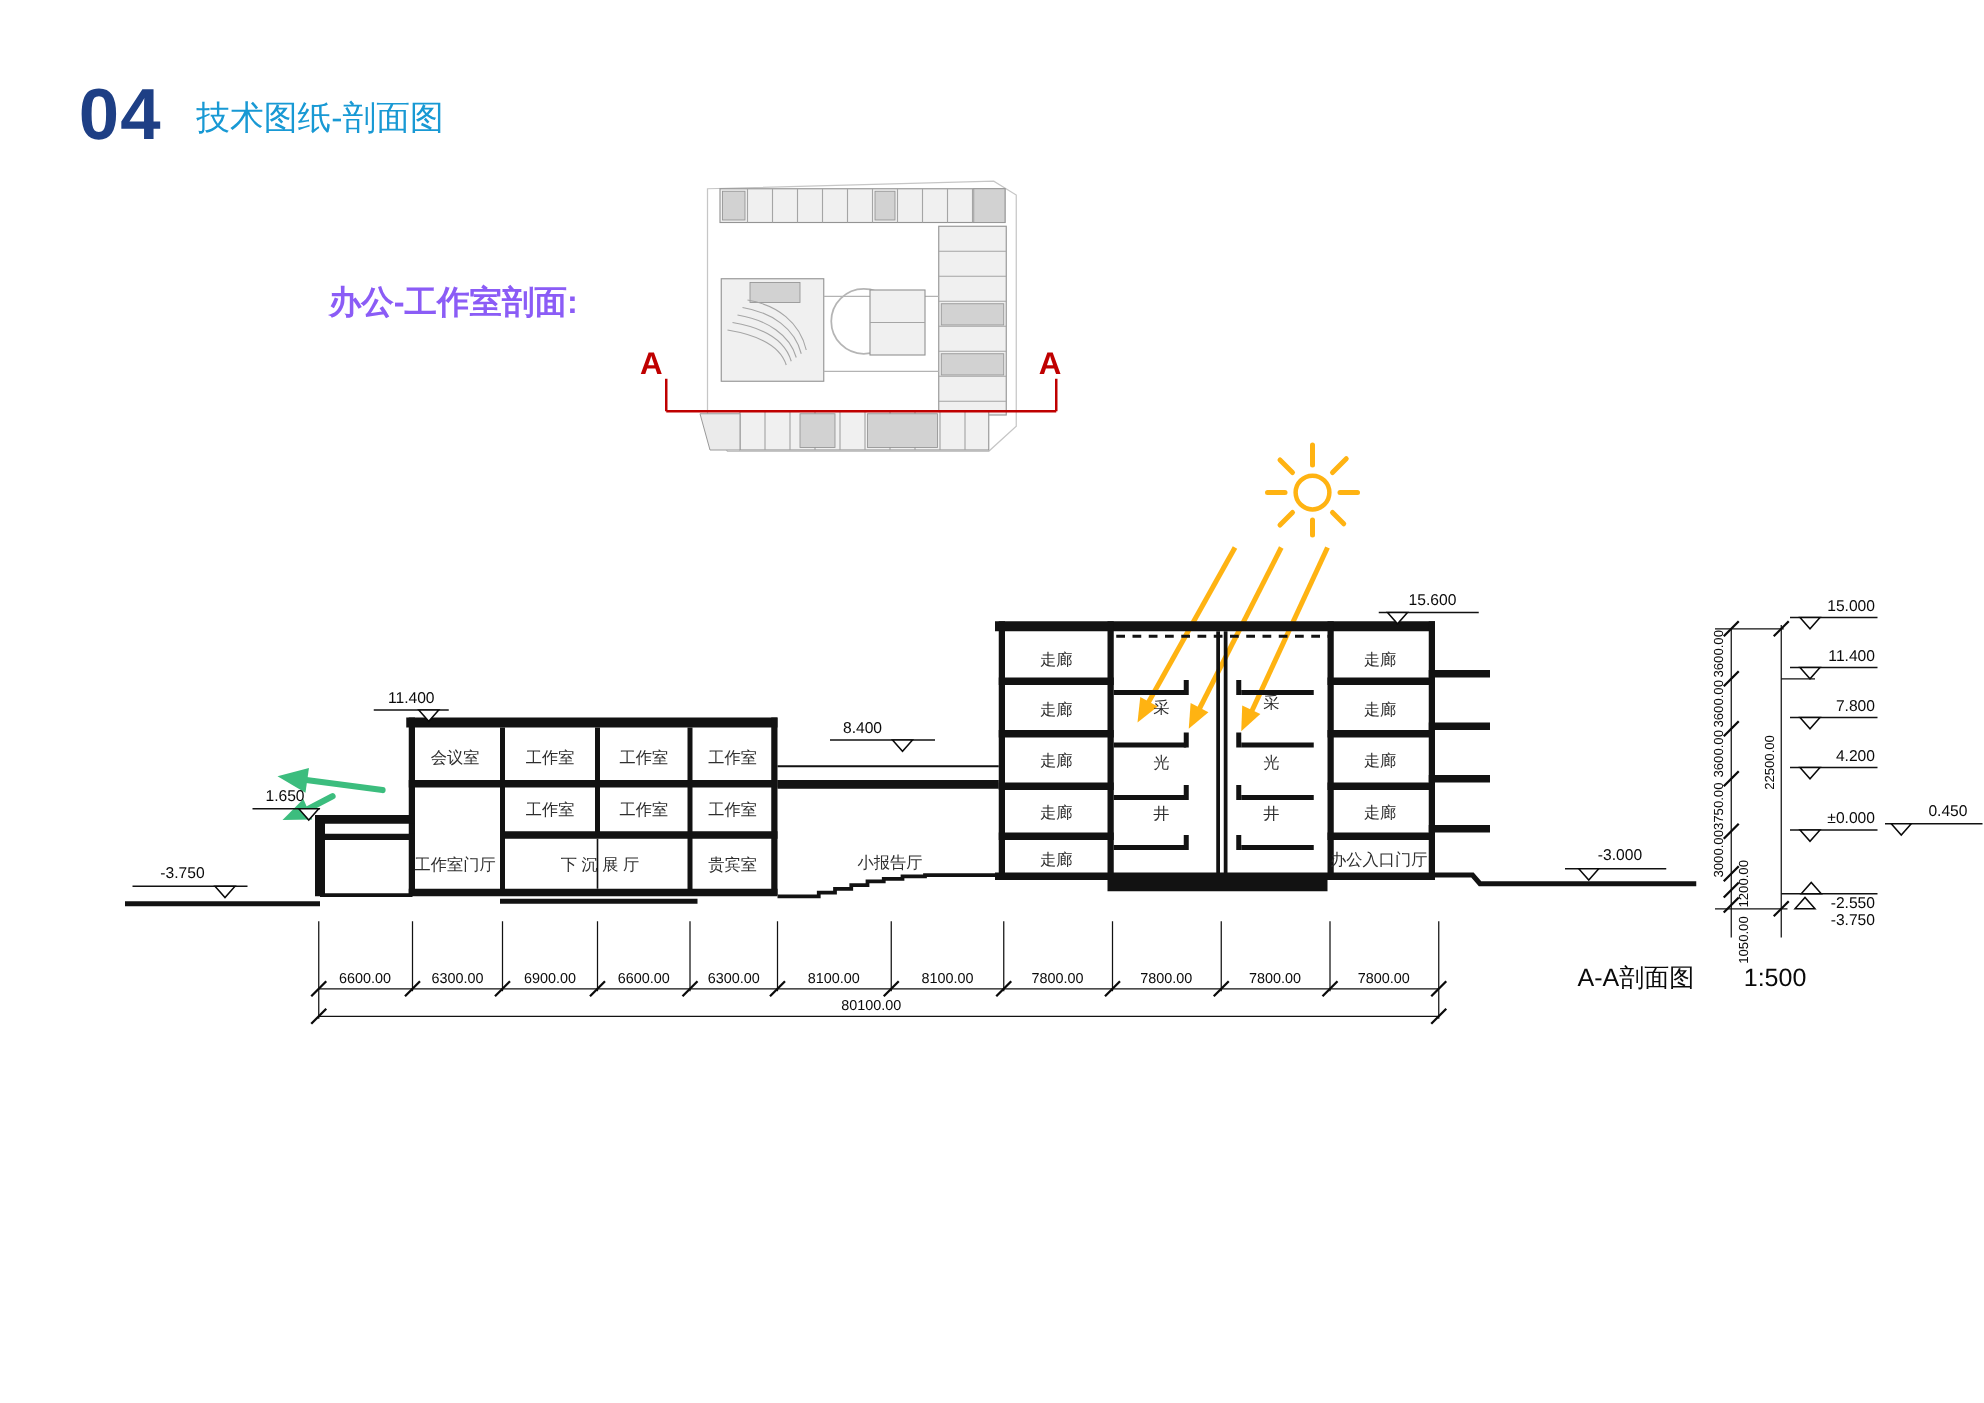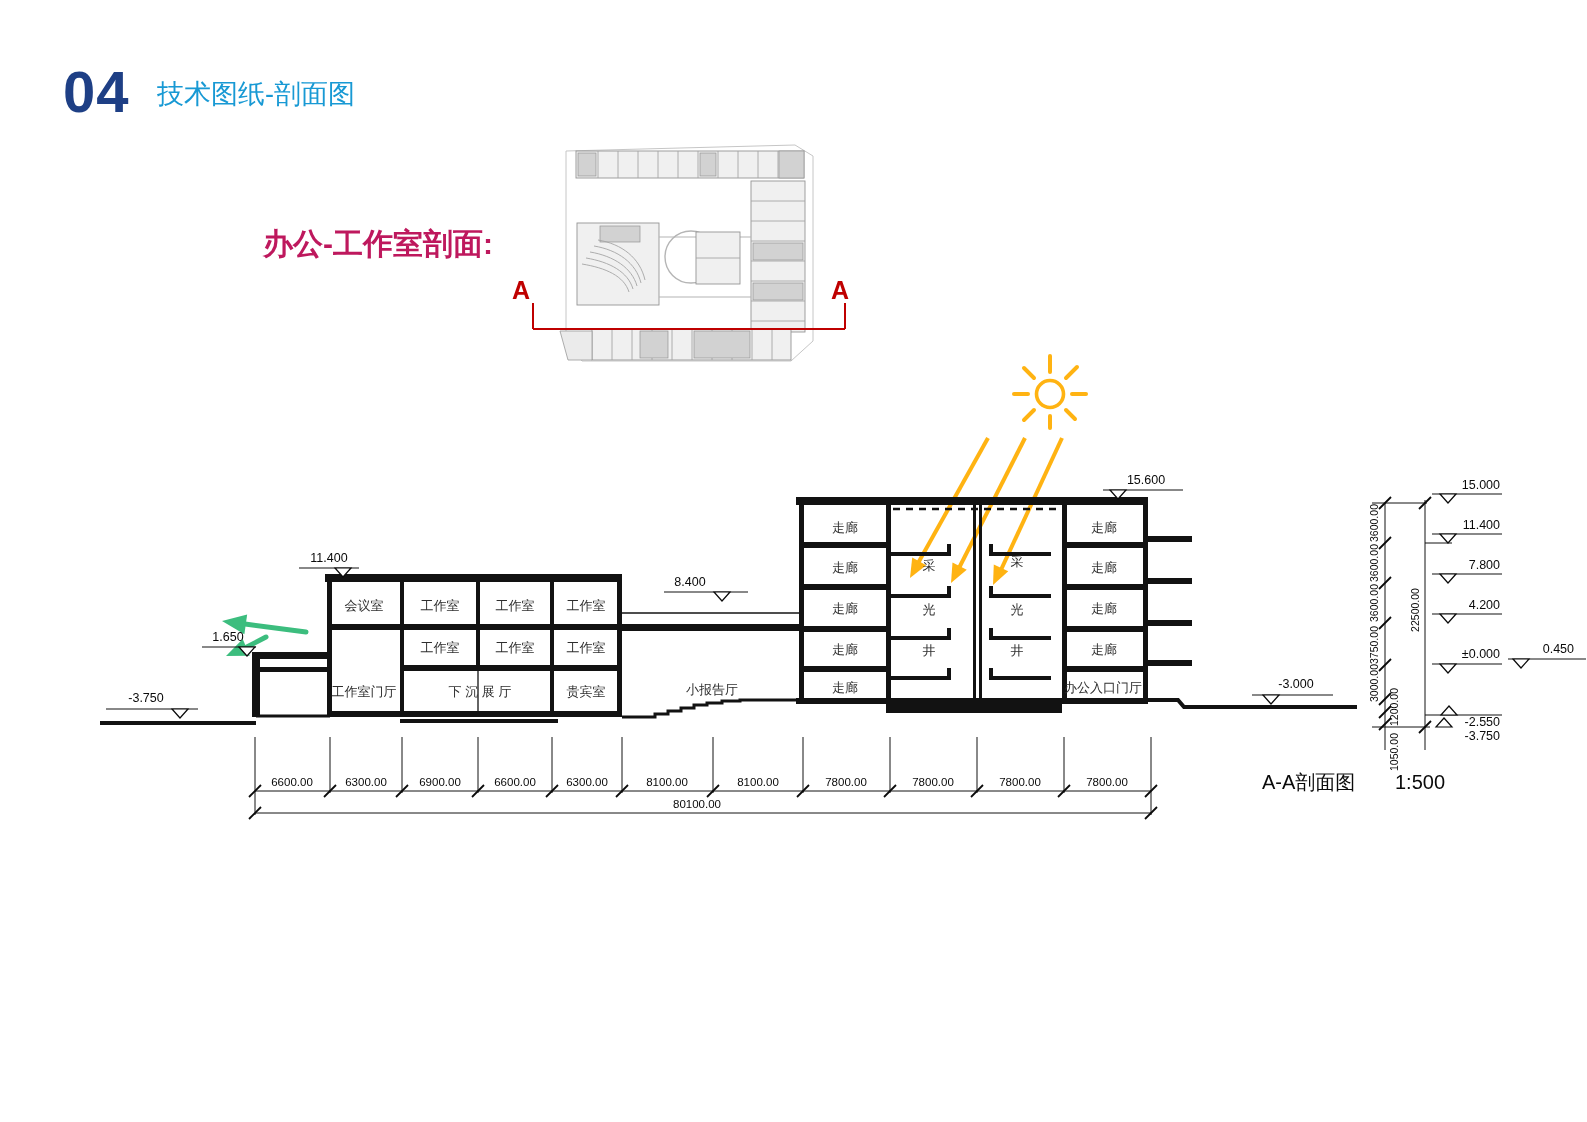--- a/index.html
+++ b/index.html
@@ -1,20 +1,20 @@
 <!DOCTYPE html>
 <html><head>
 <meta charset="utf-8">
 <style>
   html,body{margin:0;padding:0;background:#fff;}
   .slide{position:relative;width:1587px;height:1122px;background:#ffffff;overflow:hidden;
          font-family:"Liberation Sans",sans-serif;padding-left:37px;}
   .hdr-num{position:absolute;left:63px;top:58px;font-size:58px;font-weight:bold;color:#1e3f85;letter-spacing:1px;}
   .hdr-title{position:absolute;left:157px;top:76px;font-size:27px;font-weight:normal;color:#1899d4;}
-  .red-label{position:absolute;left:263px;top:224px;font-size:30px;font-weight:bold;color:#be185d;}
+  .red-label{position:absolute;left:263px;top:224px;font-size:26px;font-weight:bold;color:#8b5cf6;}
   svg{position:absolute;left:0;top:0;}
   .w{fill:#121212;}
   .ln{stroke:#121212;fill:none;}
   .lbl{font-size:13px;fill:#2e2e2e;text-anchor:middle;font-family:"Liberation Sans",sans-serif;}
   .lvl{font-size:12.5px;fill:#0a0a0a;text-anchor:middle;font-family:"Liberation Sans",sans-serif;}
   .lvle{font-size:12.5px;fill:#0a0a0a;text-anchor:end;font-family:"Liberation Sans",sans-serif;}
   .dimt{font-size:11.5px;fill:#0a0a0a;text-anchor:middle;font-family:"Liberation Sans",sans-serif;}
   .dimv{font-size:10.5px;fill:#0a0a0a;text-anchor:middle;font-family:"Liberation Sans",sans-serif;}
   .cap{font-size:20px;fill:#0a0a0a;font-family:"Liberation Sans",sans-serif;}
   .tri{fill:#ffffff;stroke:#0a0a0a;stroke-width:1.2;}

